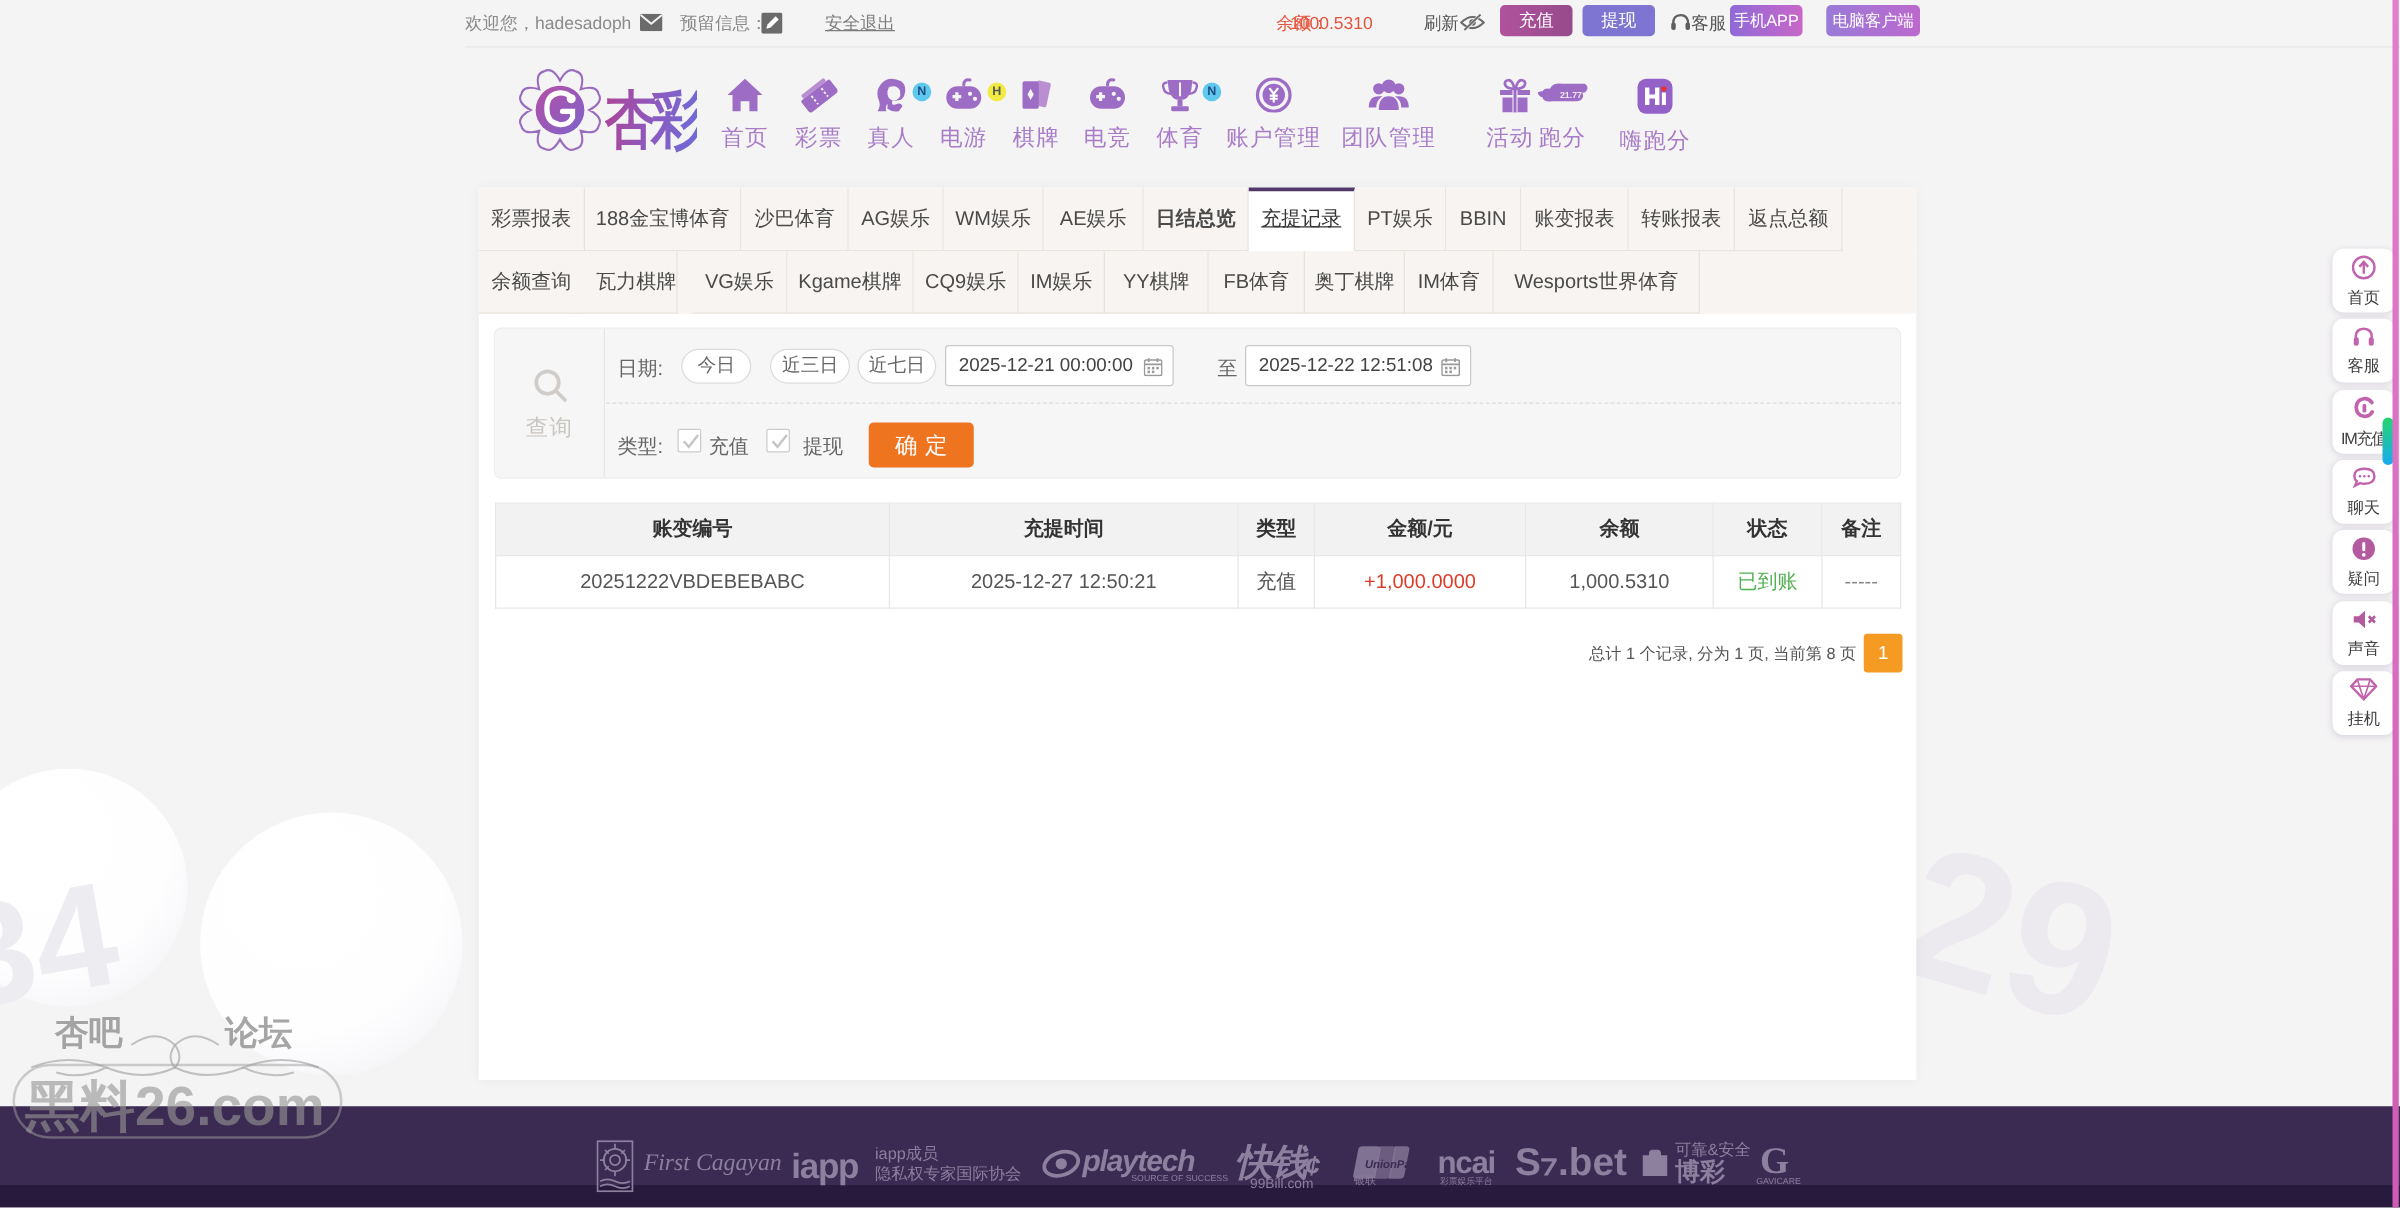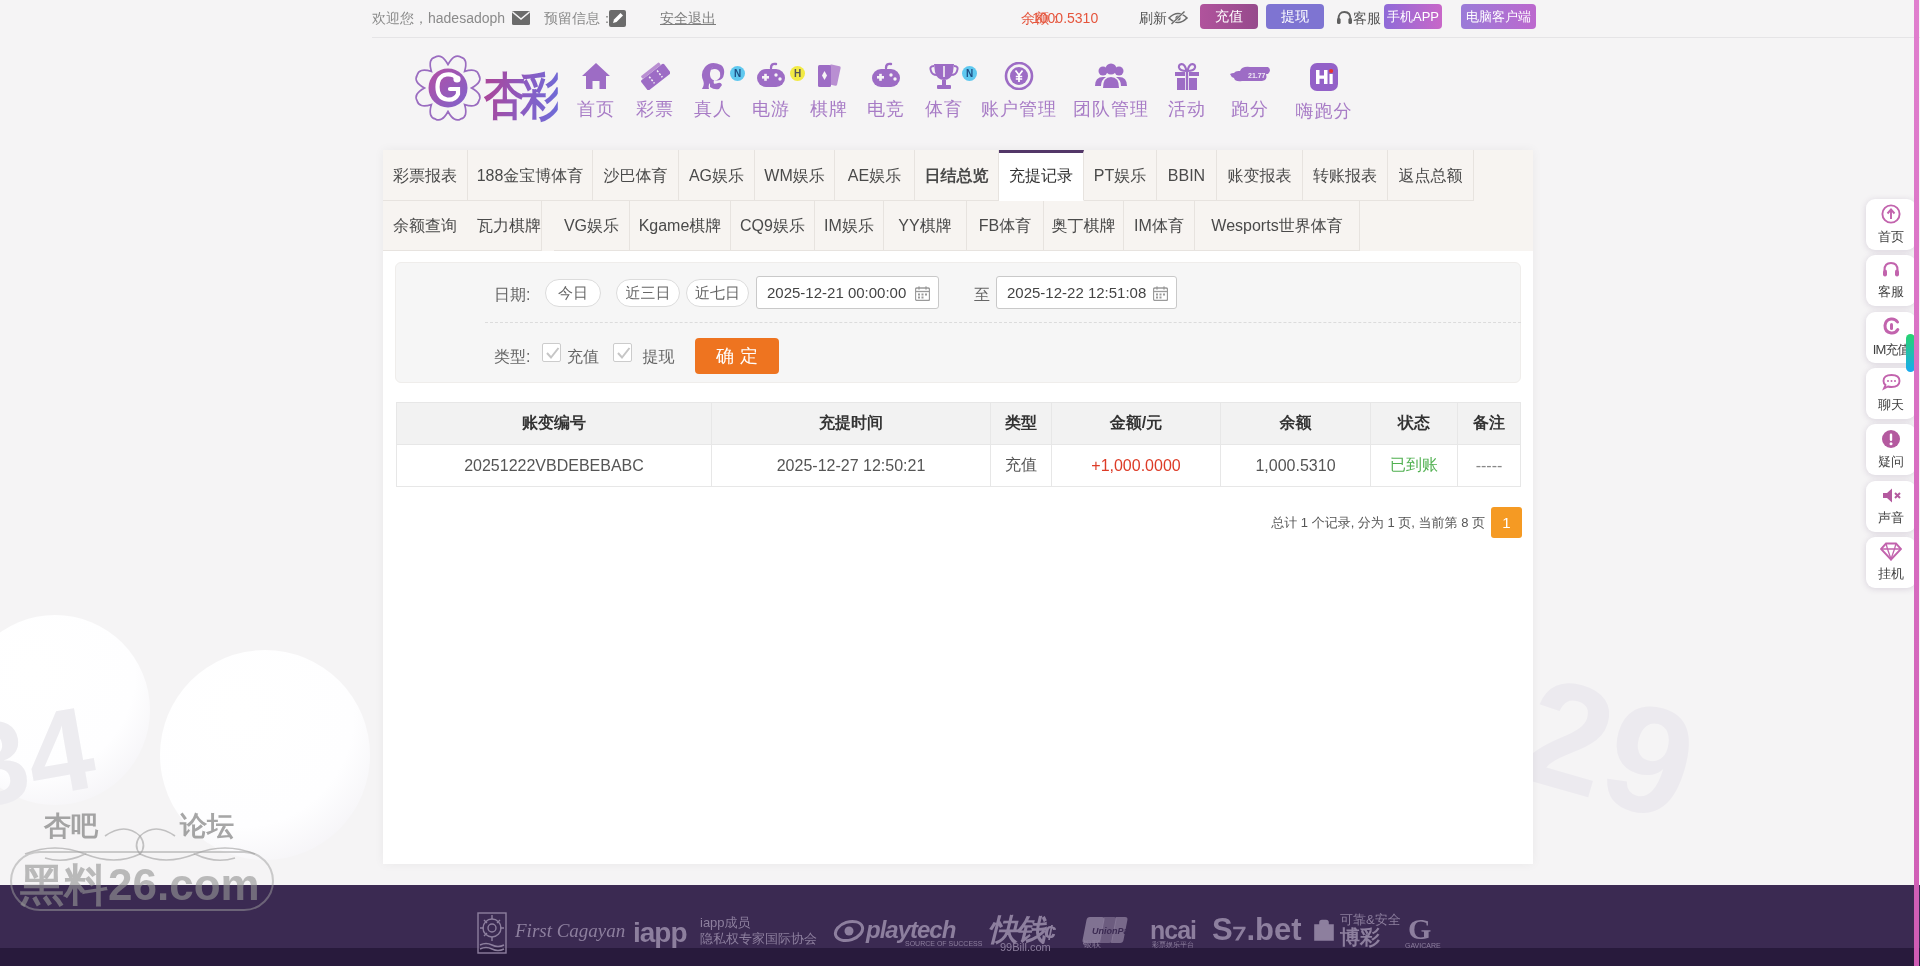--- a/index.html
+++ b/index.html
@@ -17,21 +17,21 @@
 .tbtn{position:absolute;top:4px;height:25px;line-height:25px;border-radius:4px;color:#fff;font-size:14px;text-align:center;}
 
 .nav-item{position:absolute;top:62px;width:80px;text-align:center;}
 .nav-item .lab{display:block;margin-top:3px;font-size:18px;color:#a87cc6;letter-spacing:1px;}
 .badge{position:absolute;width:15px;height:15px;border-radius:50%;font-size:10px;font-weight:bold;line-height:15px;text-align:center;}
 .badge{top:4px !important;}
 
 #panel{position:absolute;left:383px;top:150px;width:1150px;height:714px;background:#fff;box-shadow:0 0 10px rgba(0,0,0,0.05);}
 .trow{position:absolute;left:0;width:1150px;height:51px;background:#f7f4f1;}
 .tab{position:absolute;top:0;height:51px;line-height:51px;text-align:center;font-size:16px;color:#4a4a4a;border-right:1px solid #e7e3df;border-bottom:1px solid #e7e3df;background:#f7f4f1;}
-.tab.act{background:#fff;border-top:3px solid #533768;line-height:46px;color:#333;border-bottom:1px solid #fff;}
+.tab.act{background:#fff;border-top:3px solid #533768;line-height:46px;color:#333;border-bottom:1px solid #fff;text-decoration:underline;}
 .tab.t2{top:51px;height:50px;line-height:50px;}
 
 #qbox{position:absolute;left:12px;top:112px;width:1126px;height:121px;background:#f6f6f6;border:1px solid #efedeb;border-radius:6px;}
 #qleft{position:absolute;left:0;top:0;width:88px;height:119px;border-right:1px solid #e9e7e5;text-align:center;}
 .pill{position:absolute;top:16px;height:28px;line-height:26px;border:1px solid #dcdcdc;border-radius:15px;background:#fff;color:#666;font-size:15px;text-align:center;}
 .dinput{position:absolute;top:13px;height:33px;line-height:31px;background:#fff;border:1px solid #c9c9c9;border-radius:3px;font-size:15px;color:#444;padding-left:10px;}
 .cal{position:absolute;top:9px;width:15px;height:15px;}
 #dotted{position:absolute;left:89px;top:59px;width:1036px;border-top:1px dashed #dcdcdc;}
 .cbx{position:absolute;top:-4px;width:19px;height:19px;background:#fff;border:1px solid #ccc;border-radius:2px;}
 #okbtn{position:absolute;left:299px;top:75px;width:84px;height:36px;background:#ee7420;border-radius:4px;color:#fff;font-size:18px;text-align:center;line-height:36px;letter-spacing:6px;padding-left:6px;}
@@ -196,21 +196,21 @@
     <svg width="36" height="28" viewBox="0 0 36 28">
         <circle cx="10" cy="9" r="4.5" fill="#9d6cc5"></circle>
         <circle cx="26" cy="9" r="4.5" fill="#9d6cc5"></circle>
         <circle cx="18" cy="7" r="5.5" fill="#9d6cc5"></circle>
         <path d="M2 24 Q2 15 10 15 L13 15 Q8 18 8 24 Z" fill="#9d6cc5"></path>
         <path d="M34 24 Q34 15 26 15 L23 15 Q28 18 28 24 Z" fill="#9d6cc5"></path>
         <path d="M10 26 Q10 15 18 15 Q26 15 26 26 Z" fill="#9d6cc5"></path>
       </svg>
     <span class="lab">团队管理</span>
   </div>
-  <div class="nav-item" style="left:1147px;">
+  <div class="nav-item" style="left:1147px;text-align:right;">
     <svg width="30" height="28" viewBox="0 0 30 28">
         <rect x="3" y="10" width="24" height="4" fill="#9d6cc5"></rect>
         <rect x="5" y="16" width="20" height="12" fill="#9d6cc5"></rect>
         <rect x="13" y="10" width="4" height="18" fill="#f5f4f5"></rect>
         <rect x="13.8" y="10" width="2.4" height="18" fill="#9d6cc5"></rect>
         <path d="M14.5 9 Q8 9 7 5.5 Q6.5 2.5 9.5 2.2 Q13 2 14.5 9 Z" fill="none" stroke="#9d6cc5" stroke-width="2.2"></path>
         <path d="M15.5 9 Q22 9 23 5.5 Q23.5 2.5 20.5 2.2 Q17 2 15.5 9 Z" fill="none" stroke="#9d6cc5" stroke-width="2.2"></path>
       </svg>
     <span class="lab">活动</span>
   </div>
@@ -259,20 +259,27 @@
     <div class="tab t2" style="left:348px;width:84px;">CQ9娱乐</div>
     <div class="tab t2" style="left:432px;width:69px;">IM娱乐</div>
     <div class="tab t2" style="left:501px;width:83px;">YY棋牌</div>
     <div class="tab t2" style="left:584px;width:77px;">FB体育</div>
     <div class="tab t2" style="left:661px;width:80px;">奥丁棋牌</div>
     <div class="tab t2" style="left:741px;width:71px;">IM体育</div>
     <div class="tab t2" style="left:812px;width:165px;">Wesports世界体育</div>
   </div>
 
   <div id="qbox">
+    <div id="qleft">
+      <svg style="margin-top:30px;" width="30" height="30" viewBox="0 0 30 30">
+          <circle cx="13" cy="13" r="9" fill="none" stroke="#cfccc9" stroke-width="3"></circle>
+          <line x1="20" y1="20" x2="27" y2="27" stroke="#cfccc9" stroke-width="3" stroke-linecap="round"></line>
+        </svg>
+      <div style="font-size:18px;color:#c9c5c1;margin-top:2px;letter-spacing:1px;">查询</div>
+    </div>
     <div class="abs" style="left:98px;top:22px;font-size:16px;color:#666;">日期:</div>
     <div class="pill" style="left:149px;width:56px;">今日</div>
     <div class="pill" style="left:220px;width:64px;">近三日</div>
     <div class="pill" style="left:290px;width:63px;">近七日</div>
     <div class="dinput" style="left:360px;width:183px;">2025-12-21 00:00:00
       <svg class="cal" style="right:8px;" viewBox="0 0 15 15">
           <rect x="0.5" y="2" width="14" height="12.5" rx="1.5" fill="none" stroke="#9a9a9a" stroke-width="1.3"></rect>
           <line x1="0.5" y1="5.5" x2="14.5" y2="5.5" stroke="#9a9a9a" stroke-width="1.3"></line>
           <line x1="4" y1="0.5" x2="4" y2="3.5" stroke="#9a9a9a" stroke-width="1.5"></line>
           <line x1="11" y1="0.5" x2="11" y2="3.5" stroke="#9a9a9a" stroke-width="1.5"></line>

